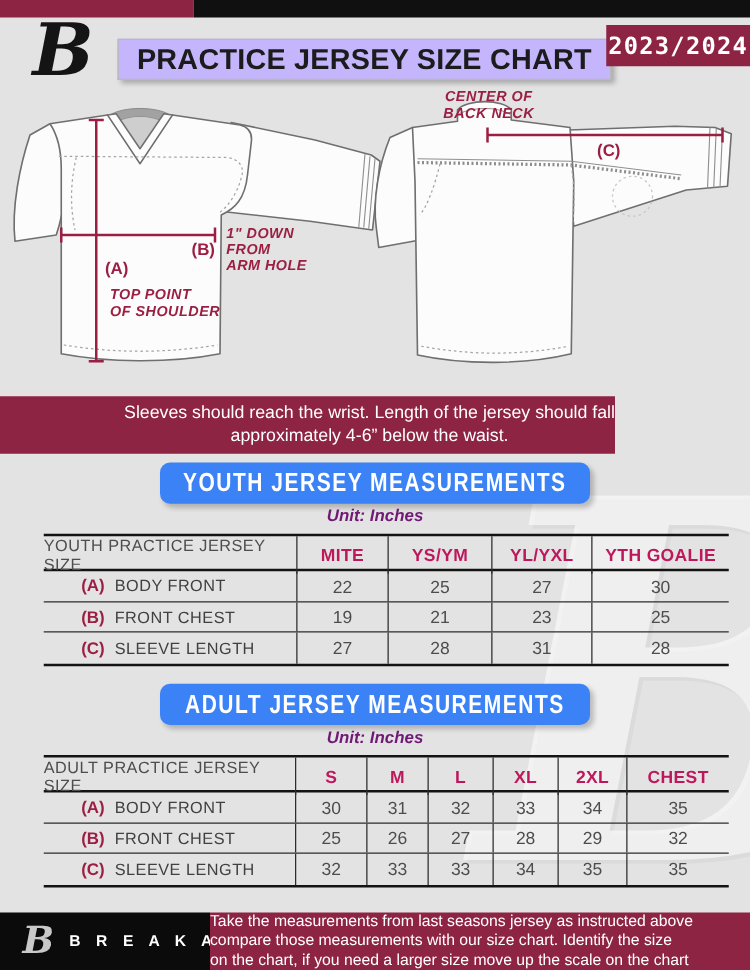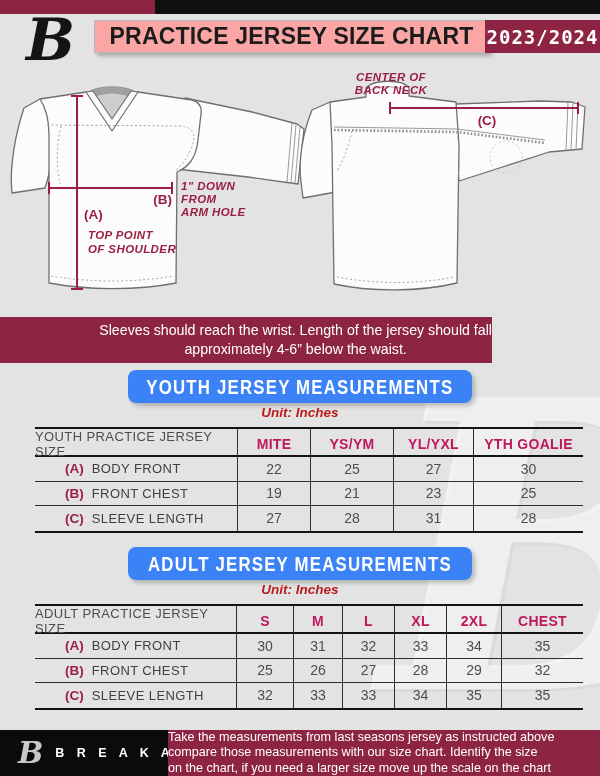--- a/index.html
+++ b/index.html
@@ -12,22 +12,22 @@
   
   .top-strip { position:absolute; top:0; left:0; width:600px; height:14px; display:flex; z-index:2; }
   .top-strip .maroon { width:155px; height:100%; background:#8e2443; }
   .top-strip .black  { flex:1; height:100%; background:#101010; }
   .logo-b {
     position:absolute; left:26px; top:10px; z-index:3;
     font-family:"DejaVu Serif", serif; font-style:italic; font-weight:bold;
     font-size:58px; line-height:60px; color:#141414;
   }
   .title-bar {
-    position:absolute; left:94px; top:20px; width:395px; height:33px; z-index:2;
-    background:#fca5a5; border:1px solid #b9b9b9; box-shadow:3px 3px 4px rgba(0,0,0,0.25);
+    position:absolute; left:94px; top:31px; width:395px; height:33px; z-index:2;
+    background:#c4b5fd; border:1px solid #b9b9b9; box-shadow:3px 3px 4px rgba(0,0,0,0.25);
     display:flex; align-items:center; justify-content:center;
   }
   .title-bar span { font-size:23px; font-weight:700; color:#1c1c1c; letter-spacing:0.2px; white-space:nowrap; }
   .year-box {
     position:absolute; left:485px; top:20px; width:115px; height:33px; z-index:2;
     background:#8e2443; display:flex; align-items:center; justify-content:center;
   }
   .year-box span {
     font-family:"DejaVu Sans Mono", monospace; font-weight:bold; font-size:19px;
     color:#ffffff; letter-spacing:1px; white-space:nowrap;
@@ -53,21 +53,21 @@
     position:absolute; left:128px; width:344px; height:33px; z-index:2;
     background:#3b82f6; border-radius:8px; box-shadow:3px 3px 4px rgba(0,0,0,0.22);
     display:flex; align-items:center; justify-content:center;
   }
   .section-banner span {
     display:inline-block; color:#ffffff; font-size:21px; font-weight:700;
     letter-spacing:1.5px; white-space:nowrap; transform:scaleX(0.8);
   }
   .unit-label {
     position:absolute; left:0; width:600px; text-align:center; z-index:2;
-    font-style:italic; font-weight:700; font-size:13.5px; color:#b91c1c;
+    font-style:italic; font-weight:700; font-size:13.5px; color:#701a75;
   }
   
   .size-table {
     position:absolute; left:35px; width:548px; z-index:2;
     border-top:2.5px solid #131313; border-bottom:2.5px solid #131313;
   }
   .tr { display:grid; height:24.5px; border-bottom:1.5px solid #2d2d2d; }
   .tr.head { height:28px; border-bottom:2px solid #131313; }
   .tr:last-child { border-bottom:none; }
   .youth .tr { grid-template-columns:202px 73px 83px 80px 110px; }

